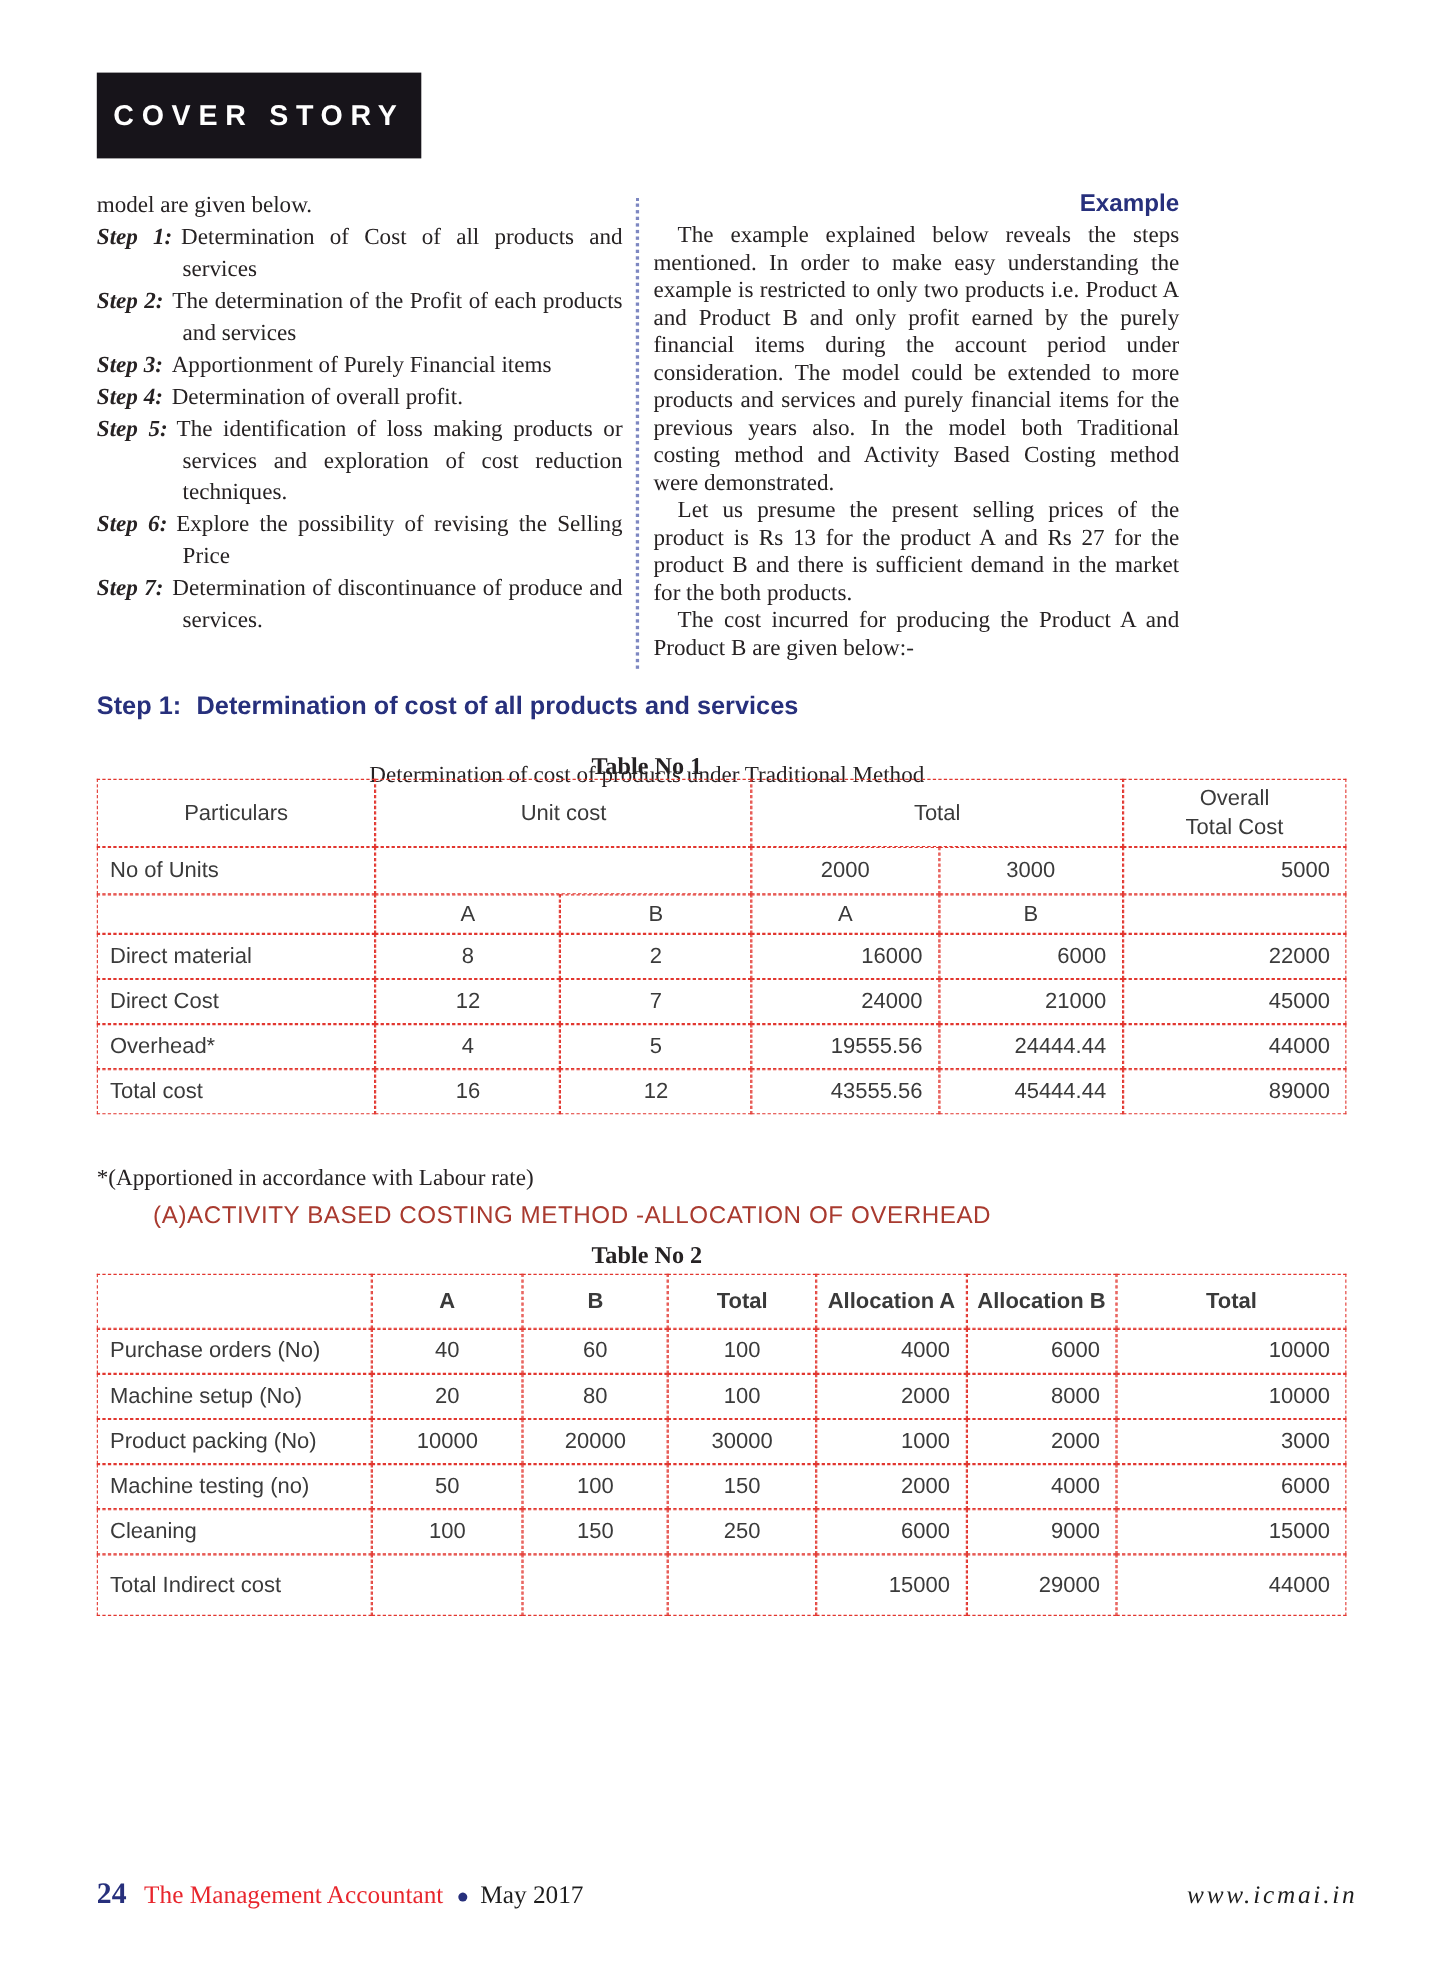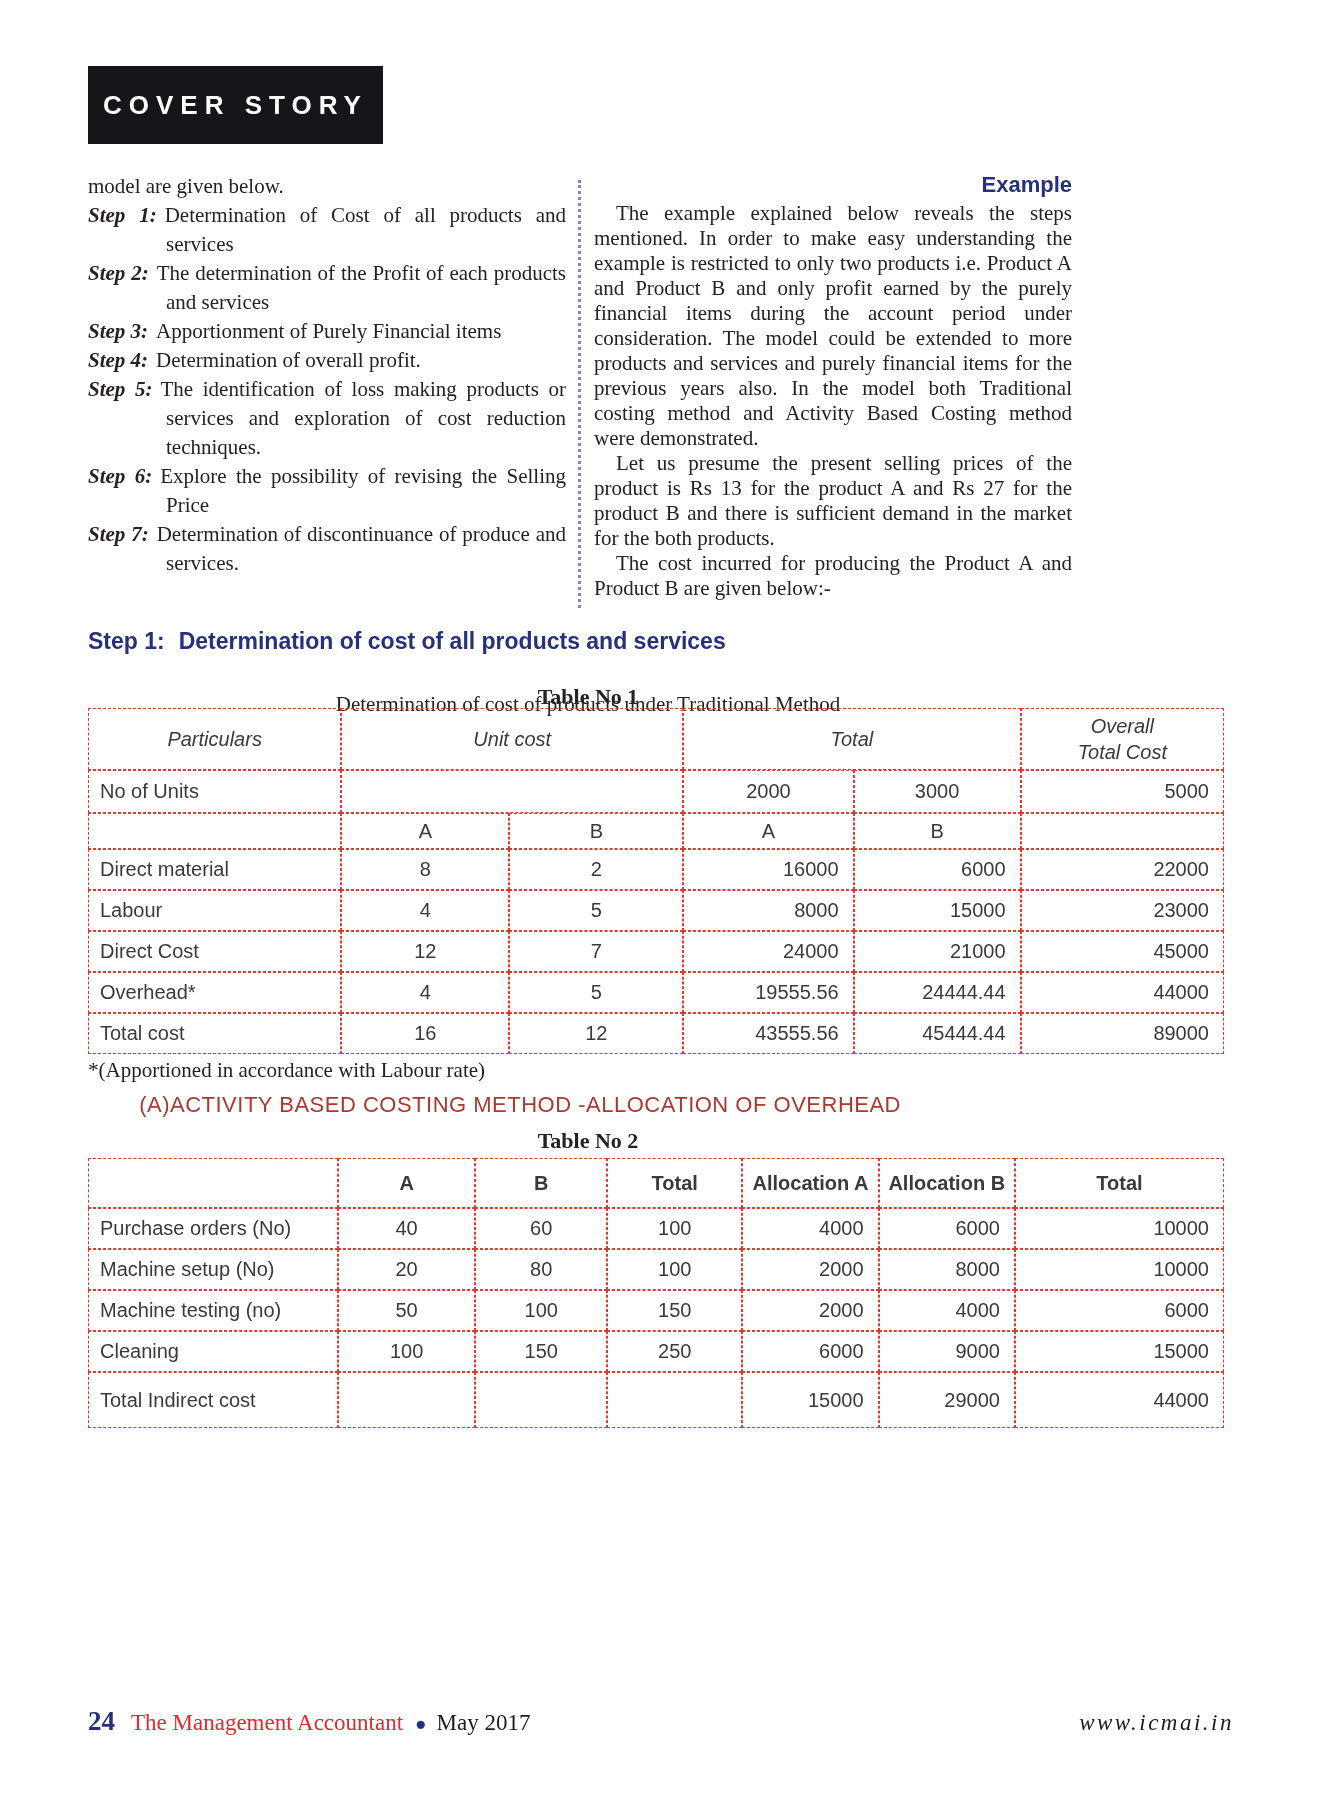--- a/index.html
+++ b/index.html
@@ -39,21 +39,21 @@
   .dtable{position:absolute;left:88px;width:1136px;border-collapse:separate;
           border-spacing:0;table-layout:fixed;
           font-family:"Liberation Sans",sans-serif;font-size:20px;color:#3a3a3a;}
   #table1{top:708px;}
   #table2{top:1158px;}
   .dtable td{border:1px dashed #e2362f;padding:0 6px;vertical-align:middle;
              overflow:hidden;white-space:nowrap;}
   .dtable .l{text-align:left;padding-left:11px;}
   .dtable .c{text-align:center;}
   .dtable .r{text-align:right;padding-right:14px;}
-  #table1 tr.h{height:62px;font-style:italic;}
+  #table1 tr.h{height:62px;}
   #table1 tr.u{height:43px;}
   #table1 tr.s{height:36px;}
   #table1 tr.d{height:41px;}
   #table2 tr.h{height:50px;}
   #table2 tr.h td{font-weight:bold;}
   #table2 tr.d{height:41px;}
   #table2 tr.last{height:56px;}
 
   .footnote{position:absolute;left:88px;top:1058px;margin:0;font-size:21px;}
   .section-a{position:absolute;left:88px;top:1092px;margin:0;
@@ -140,28 +140,20 @@
       </tr>
       <tr class="d">
         <td class="l">Direct material</td>
         <td class="c">8</td>
         <td class="c">2</td>
         <td class="r">16000</td>
         <td class="r">6000</td>
         <td class="r">22000</td>
       </tr>
       <tr class="d">
-        <td class="l">Labour</td>
-        <td class="c">4</td>
-        <td class="c">5</td>
-        <td class="r">8000</td>
-        <td class="r">15000</td>
-        <td class="r">23000</td>
-      </tr>
-      <tr class="d">
         <td class="l">Direct Cost</td>
         <td class="c">12</td>
         <td class="c">7</td>
         <td class="r">24000</td>
         <td class="r">21000</td>
         <td class="r">45000</td>
       </tr>
       <tr class="d">
         <td class="l">Overhead*</td>
         <td class="c">4</td>
@@ -219,20 +211,29 @@
       <tr class="d">
         <td class="l">Machine setup (No)</td>
         <td class="c">20</td>
         <td class="c">80</td>
         <td class="c">100</td>
         <td class="r">2000</td>
         <td class="r">8000</td>
         <td class="r">10000</td>
       </tr>
       <tr class="d">
+        <td class="l">Product packing (No)</td>
+        <td class="c">10000</td>
+        <td class="c">20000</td>
+        <td class="c">30000</td>
+        <td class="r">1000</td>
+        <td class="r">2000</td>
+        <td class="r">3000</td>
+      </tr>
+      <tr class="d">
         <td class="l">Machine testing (no)</td>
         <td class="c">50</td>
         <td class="c">100</td>
         <td class="c">150</td>
         <td class="r">2000</td>
         <td class="r">4000</td>
         <td class="r">6000</td>
       </tr>
       <tr class="d">
         <td class="l">Cleaning</td>

